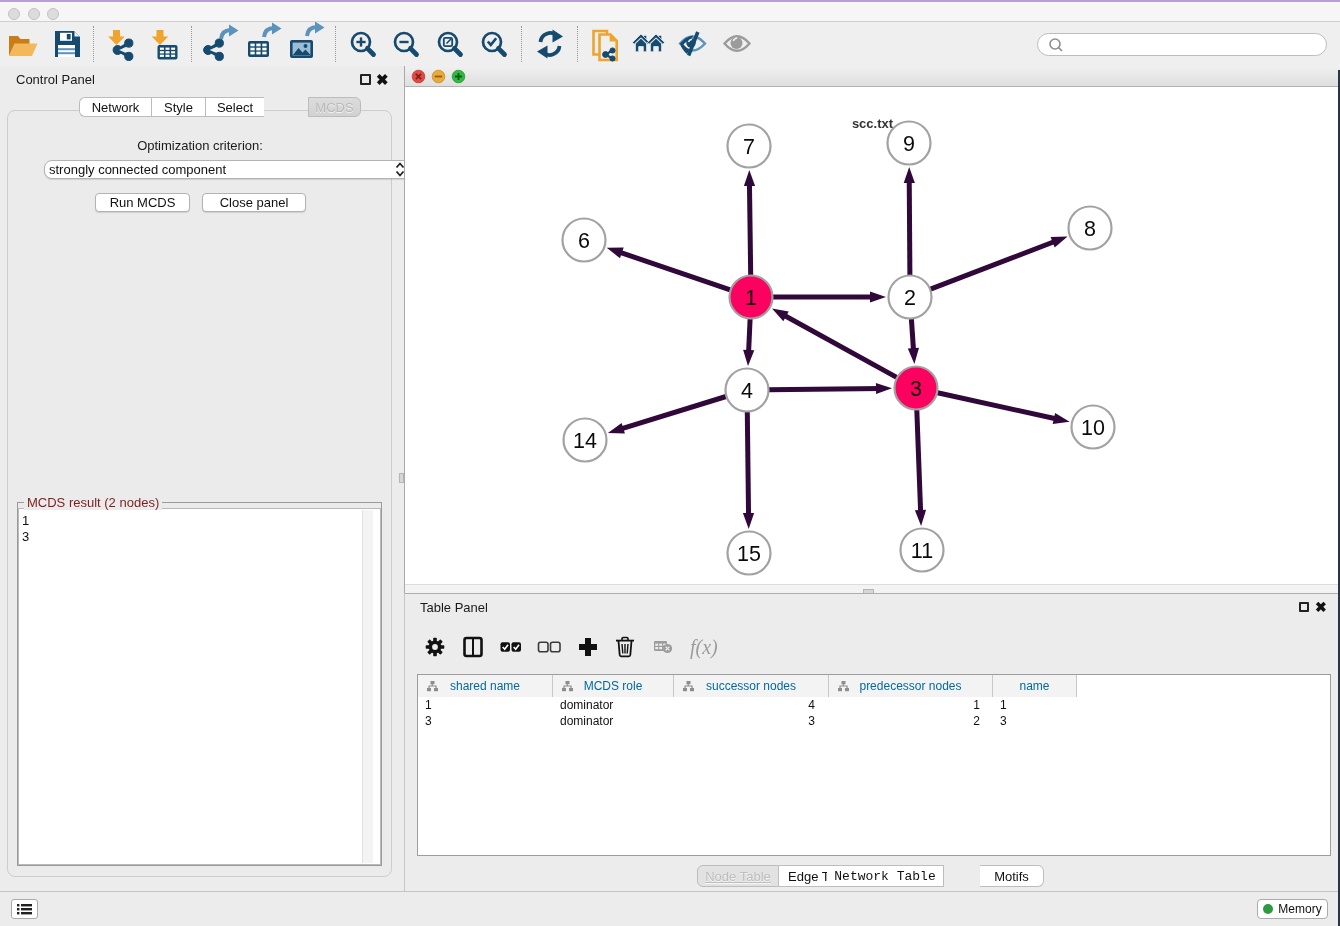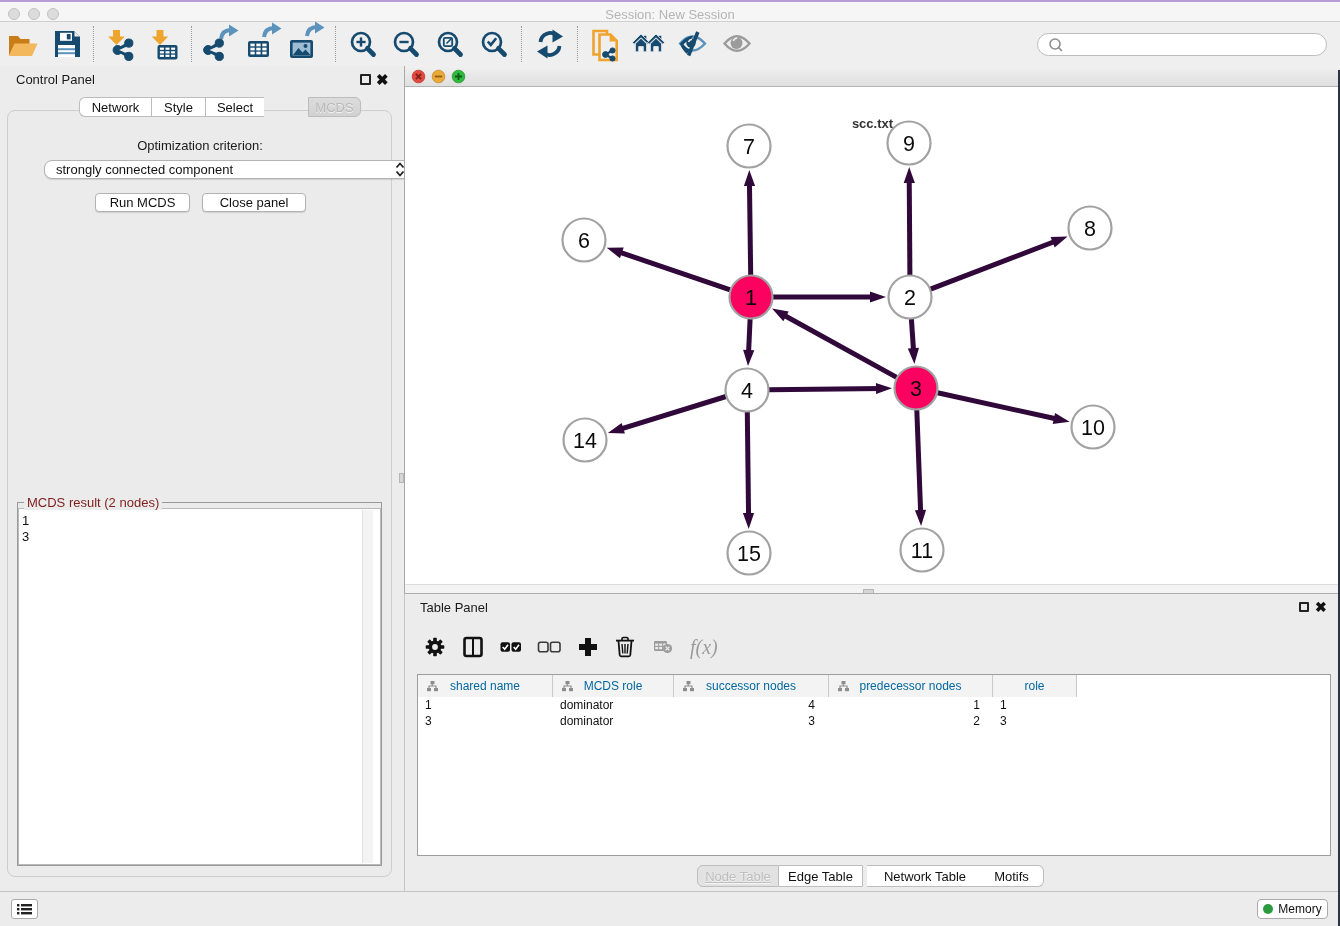--- a/index.html
+++ b/index.html
@@ -15,21 +15,21 @@
 .sep { position:absolute; top:4px; height:36px; width:0; border-left:1px dotted #999; }
 #searchbox { position:absolute; left:1037px; top:11px; width:290px; height:23px; background:#fff; border:1px solid #bdbdbd; border-radius:12px; }
 
 #cp-title { left:16px; top:72px; font-size:13px; color:#1a1a1a; }
 #cp-float { left:360px; top:74px; width:11px; height:11px; border:2px solid #222; border-radius:1px; }
 #cp-close { left:376px; top:71px; font-size:15px; font-weight:bold; color:#111; }
 #cp-panel { left:7px; top:110px; width:385px; height:767px; background:#ebebeb; border:1px solid #cdcdcd; border-radius:8px; }
 .tab { position:absolute; top:97px; height:20px; font-size:13px; color:#111; text-align:center; line-height:20px; background:#fff; border:1px solid #bcbcbc; border-right:none; }
 #tab-mcds { background:linear-gradient(#dcdcdc,#d2d2d2); color:#b9b9b9; text-shadow:0 1px 0 #f2f2f2; border-right:1px solid #bcbcbc; border-radius:0 6px 6px 0; }
 #opt-label { left:0px; top:138px; width:400px; text-align:center; font-size:13px; color:#1a1a1a; }
-#combo { left:44px; top:160px; width:369px; height:19px; background:#fff; border:1px solid #b3b3b3; border-radius:8px; font-size:13px; line-height:17px; padding-left:11px; color:#111; box-shadow:0 1px 1px rgba(0,0,0,0.12); }
+#combo { left:44px; top:160px; width:369px; height:19px; background:#fff; border:1px solid #b3b3b3; border-radius:8px; font-size:13px; line-height:17px; padding-left:4px; color:#111; box-shadow:0 1px 1px rgba(0,0,0,0.12); }
 .btn { position:absolute; top:193px; height:19px; background:#fff; border:1px solid #b3b3b3; border-radius:4px; font-size:13px; text-align:center; line-height:17px; color:#111; box-shadow:0 1px 1px rgba(0,0,0,0.12); }
 #mcds-box { left:17px; top:502px; width:365px; height:364px; border:1px solid #9a9a9a; }
 #mcds-white { left:18px; top:508px; width:363px; height:357px; background:#fff; border:1px solid #b9b9b9; }
 #mcds-label { left:24px; top:495px; font-size:13px; color:#7f1d1d; background:#ebebeb; padding:0 3px; }
 #mcds-scroll { left:362px; top:510px; width:11px; height:353px; background:#f4f4f4; border-left:1px solid #e2e2e2; }
 .mcds-item { position:absolute; left:22px; font-size:13px; color:#111; }
 #left-list-btn { z-index:6; left:11px; top:899px; width:27px; height:20px; background:#fff; border:1px solid #ababab; border-radius:3px; }
 
 #netwin { left:404px; top:66px; width:936px; height:527px; background:#fff; border-left:1px solid #a9a9a9; }
 #nettitle { left:404px; top:66px; width:936px; height:21px; background:linear-gradient(#f0f0f0,#dfdfdf); border-bottom:1px solid #b3b3b3; border-left:1px solid #a9a9a9; }
@@ -49,21 +49,20 @@
 #statusbar { left:0; top:891px; width:1340px; height:35px; background:#ececec; border-top:1px solid #c3c3c3; }
 #membtn { z-index:6; left:1257px; top:899px; width:71px; height:20px; background:#fff; border:1px solid #ababab; border-radius:4px; font-size:12px; color:#111; text-align:center; line-height:18px; }
 </style>
 </head>
 <body>
 <div class="abs" id="topline"></div>
 <div class="abs" id="titlebar">
   <div class="tl-circle" style="left:8px;"></div>
   <div class="tl-circle" style="left:28px;"></div>
   <div class="tl-circle" style="left:47px;"></div>
-  <div id="wintitle">Session: New Session</div>
 </div>
 <div class="abs" id="toolbar">
 <svg id="tbicons" class="abs" style="left:0;top:0" width="1340" height="44">
 <g transform="translate(8,11)">
         <path d="M1,3 h9 l2.5,3 h9 v5 h-20.5 z" fill="#c87d18"></path>
         <path d="M1,23 l0,-15 h4.5 l1.5,2.5 z" fill="#c87d18"></path>
         <path d="M1,23 l5.5,-12.5 h23 l-5.5,12.5 z" fill="#f3b75c"></path>
       </g>
 <g transform="translate(53,9)">
         <path d="M2,0 h19 l6,6 v20 h-25 z" fill="#164a6e"></path>
@@ -379,21 +378,21 @@
       <path d="M11.6,5.6 l3.8,3.8 M15.4,5.6 l-3.8,3.8" stroke="#ececec" stroke-width="1.3"></path>
     </g>
 <text x="286" y="24" font-family="Liberation Serif, serif" font-style="italic" font-size="20" fill="#9c9c9c">f(x)</text>
 </svg>
 <div class="abs" id="tp-table"></div>
 
 <div class="th" style="left:418px; width:135px;">shared name</div>
 <div class="th" style="left:553px; width:121px;">MCDS role</div>
 <div class="th" style="left:674px; width:155px;">successor nodes</div>
 <div class="th" style="left:829px; width:164px;">predecessor nodes</div>
-<div class="th" style="left:993px; width:84px;">role</div>
+<div class="th" style="left:993px; width:84px;">name</div>
 <svg class="abs" style="left:427px;top:681px" width="12" height="11">
     <g fill="#8d8d8d">
       <rect x="3.5" y="0" width="4" height="3.2"></rect>
       <rect x="0" y="7" width="4" height="3.2"></rect>
       <rect x="7" y="7" width="4" height="3.2"></rect>
       <path d="M5.2,3 v2 M2,7 v-2 h7 v2" stroke="#8d8d8d" stroke-width="1.2" fill="none"></path>
     </g>
   </svg>
 <svg class="abs" style="left:562px;top:681px" width="12" height="11">
     <g fill="#8d8d8d">
@@ -424,18 +423,18 @@
 <div class="td" style="left:674px; top:698px; width:141px; text-align:right;">4</div>
 <div class="td" style="left:829px; top:698px; width:151px; text-align:right;">1</div>
 <div class="td" style="left:1000px; top:698px;">1</div>
 <div class="td" style="left:425px; top:714px;">3</div>
 <div class="td" style="left:560px; top:714px;">dominator</div>
 <div class="td" style="left:674px; top:714px; width:141px; text-align:right;">3</div>
 <div class="td" style="left:829px; top:714px; width:151px; text-align:right;">2</div>
 <div class="td" style="left:1000px; top:714px;">3</div>
 <div class="btab" id="btab-node" style="left:697px; width:82px;">Node Table</div>
 <div class="btab" style="left:779px; width:84px;">Edge Table</div>
-<div class="btab" style="left:867px; width:117px;">Network Table</div>
+<div class="btab" style="left:827px; width:117px;font-family:Liberation Mono, monospace;">Network Table</div>
 <div class="btab" id="btab-motifs" style="left:980px; width:64px;">Motifs</div>
 
 <div class="abs" id="statusbar"></div>
 <div class="abs" id="membtn"><span style="display:inline-block;width:10px;height:10px;border-radius:50%;background:#2c9b3f;margin-right:5px;vertical-align:-1px;"></span>Memory</div>
 <div class="abs" style="left:1338px;top:70px;width:2px;height:856px;background:#2a3644;z-index:9;"></div>
 
 </body></html>

